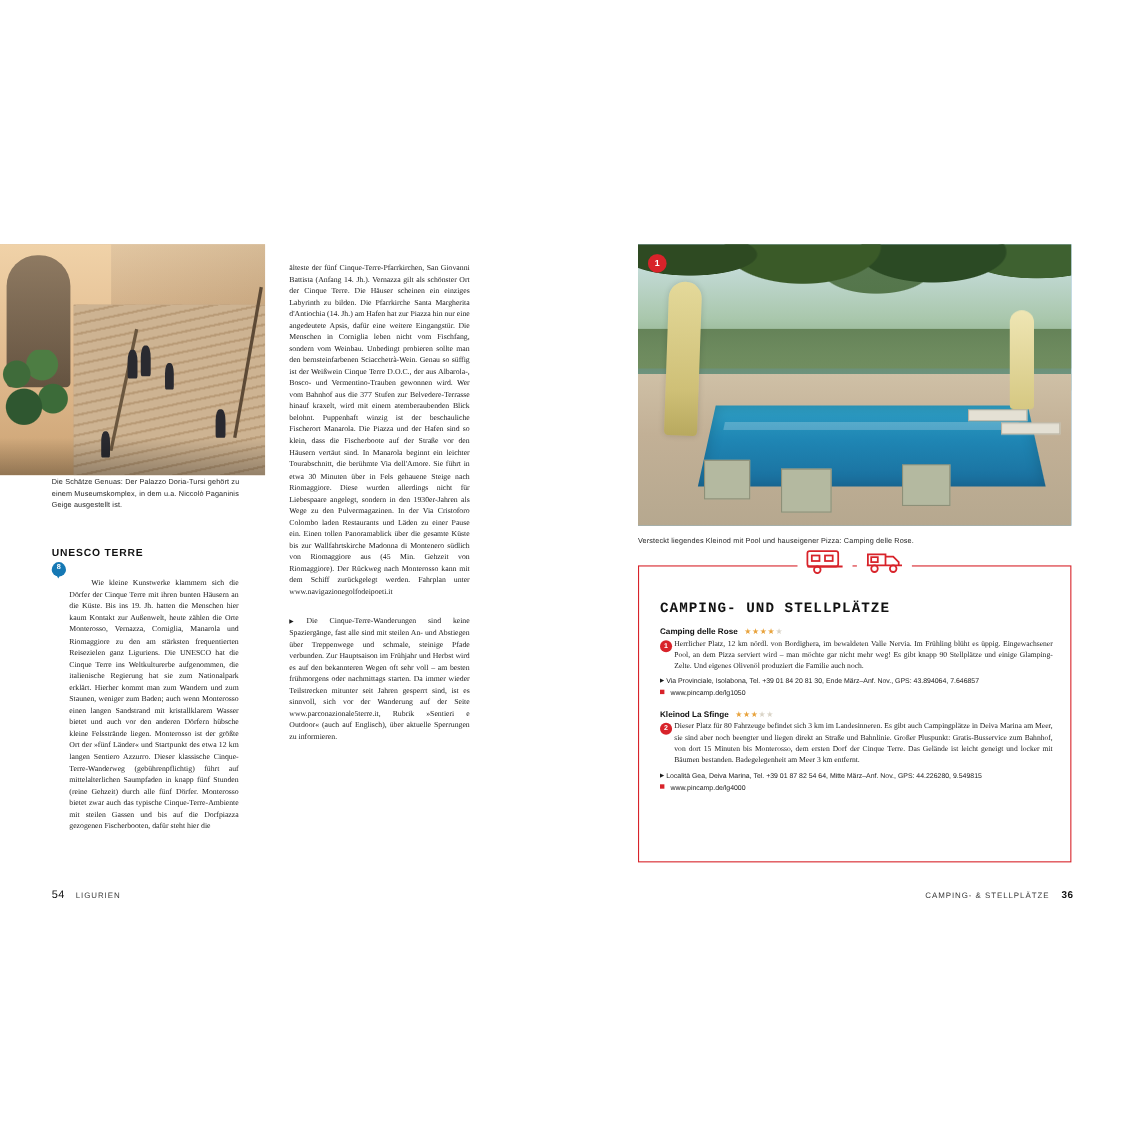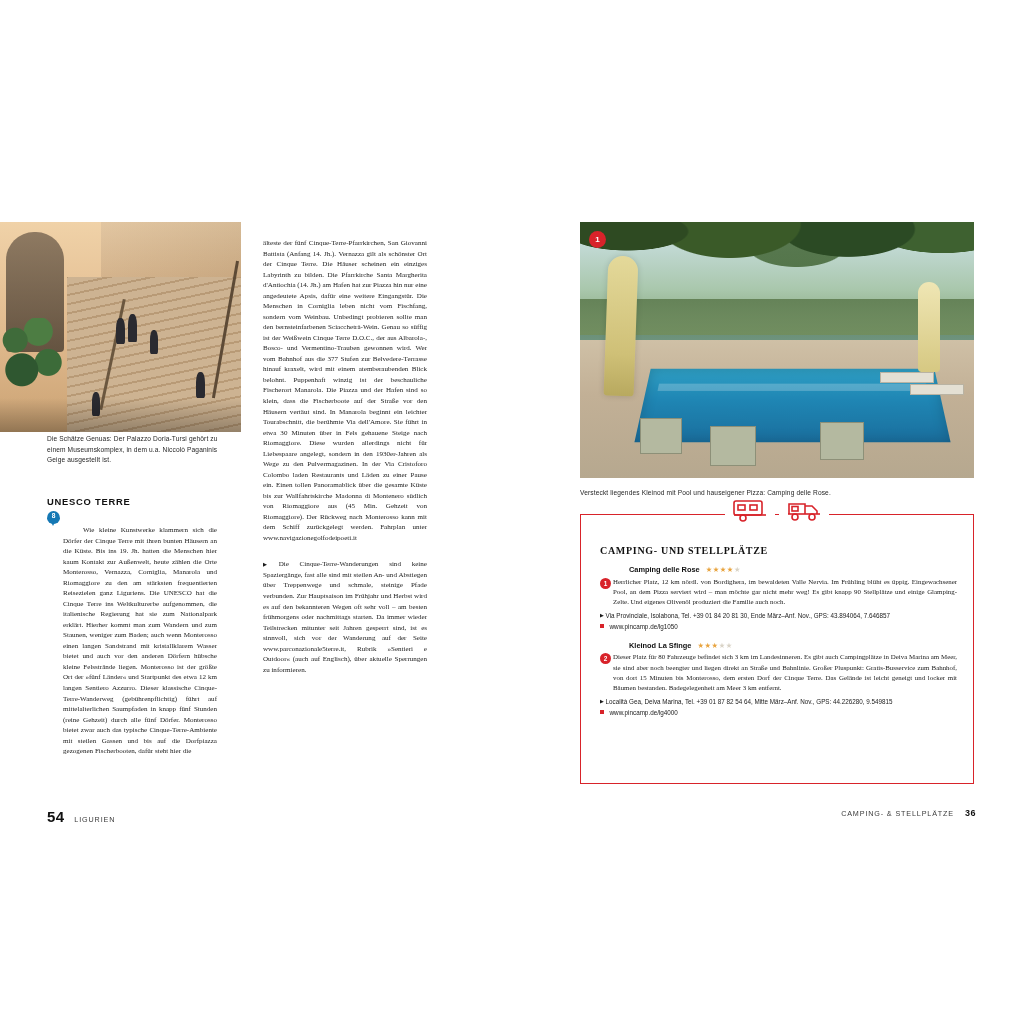--- a/index.html
+++ b/index.html
@@ -172,22 +172,22 @@
 
   .folio-left {
     position: absolute;
     left: 47px;
     top: 612px;
     font-family: "Liberation Sans", sans-serif;
     font-size: 8px;
     letter-spacing: 0.06em;
   }
   .folio-left .num {
-    font-weight: bold;
-    font-size: 15px;
+    font-weight: normal;
+    font-size: 10px;
     color: #111;
   }
   .folio-left .label {
     margin-left: 7px;
     color: #3a3a3a;
     letter-spacing: 0.12em;
     font-size: 7.2px;
   }
 
   
@@ -306,35 +306,34 @@
     background: #fff;
     padding: 0 7px;
   }
   .box-inner {
     position: absolute;
     left: 19px;
     top: 30px;
     right: 16px;
   }
   .box-title {
-    font-family: Liberation Serif, serif;
-    font-weight: bold;
-    font-size: 10px;
+    font-family: Liberation Mono, monospace;
+    font-weight: bold;
+    font-size: 13px;
     letter-spacing: 0.07em;
     color: #111;
     margin-bottom: 9px;
   }
   .entry { position: relative; margin-bottom: 11px; }
   .entry-head {
     font-family: "Liberation Sans", sans-serif;
     font-weight: bold;
     font-size: 7.4px;
     color: #111;
     margin-bottom: 2.5px;
-    margin-left: 29px;
   }
   .stars {
     display: inline-block;
     margin-left: 4px;
     font-size: 7.2px;
     letter-spacing: 0.6px;
     color: #e8a33d;
     font-family: "DejaVu Sans", sans-serif;
     font-weight: normal;
   }

